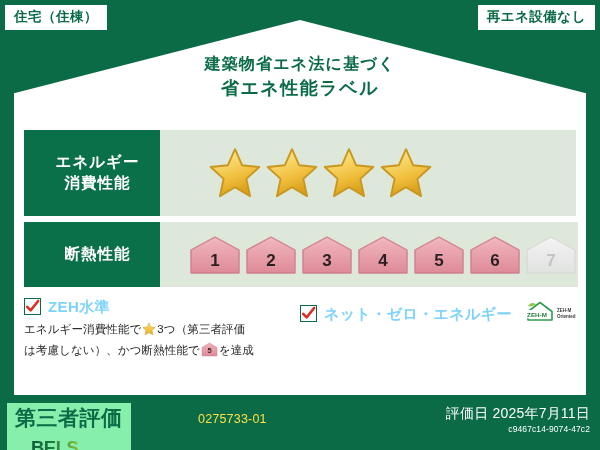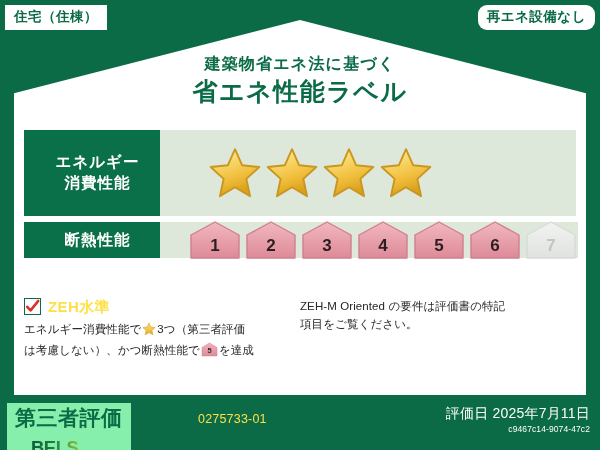--- a/index.html
+++ b/index.html
@@ -42,42 +42,42 @@
     color: #0a6b46;
     font-weight: bold;
     font-size: 13.5px;
     letter-spacing: .5px;
     padding: 5px 9px 6px 9px;
     line-height: 1;
     white-space: nowrap;
     z-index: 6;
   }
   .corner-tag.left  { left: 5px; }
-  .corner-tag.right { right: 5px; border-radius: 9px; }
+  .corner-tag.right { right: 5px; }
 
   
   .title-block {
     position: absolute;
     left: 0;
     top: 56px;
     width: 600px;
     text-align: center;
     z-index: 5;
   }
   .title-sub {
     color: #0a6b46;
     font-size: 16px;
     font-weight: bold;
     letter-spacing: 1.2px;
     line-height: 1;
     margin-bottom: 7px;
   }
   .title-main {
     color: #0a6b46;
-    font-size: 25px;
+    font-size: 18px;
     font-weight: bold;
     letter-spacing: 1.5px;
     line-height: 1;
   }
 
   
   .ratings {
     position: absolute;
     left: 24px;
     top: 130px;
@@ -108,21 +108,21 @@
   .rating-value {
     flex: 1;
     background: #dde8da;
     display: flex;
     align-items: center;
     box-sizing: border-box;
   }
   .row-energy .rating-label,
   .row-energy .rating-value { height: 86px; }
   .row-insul  .rating-label,
-  .row-insul  .rating-value { height: 36px; }
+  .row-insul  .rating-value { height: 65px; }
 
   .stars-wrap {
     display: flex;
     align-items: center;
     gap: 3px;
     padding-left: 48px;
   }
   .star-ico { display: block; }
 
   .houses-wrap {
@@ -157,21 +157,21 @@
     width: 15px;
     height: 15px;
     min-width: 15px;
     border: 1.4px solid #0a6b46;
     background: #ffffff;
     position: relative;
     display: block;
   }
   .check-box svg { position: absolute; left: -1px; top: -2px; }
   .feature-title {
-    color: #fde047;
+    color: #7dd3fc;
     font-weight: bold;
     font-size: 15px;
     letter-spacing: .4px;
     line-height: 1;
     white-space: nowrap;
   }
   .zehm-logo { margin-left: 2px; display: block; }
   .feature-desc {
     color: #262626;
     font-size: 11.5px;
@@ -430,23 +430,41 @@
               </linearGradient>
             </defs>
             <path d="M2 11 L17 2 L32 11 L32 28 L2 28 Z" fill="url(#hgInline)" stroke="#cf8090" stroke-width="1"></path>
             <text x="17" y="22" text-anchor="middle" font-family="Liberation Sans, sans-serif" font-size="15" font-weight="bold" fill="#3a2b2e">5</text>
           </svg>
         </span><span>を達成</span>
       </div>
     </div>
 
     <div class="feature-col">
-      <div class="feature-desc">
-        <span>ZEH-M Oriented の要件は評価書の特記</span><br>
-        <span>項目をご覧ください。</span>
+      <div class="feature-head">
+        <span class="check-box">
+          <svg width="17" height="19" viewBox="0 0 17 19">
+            <path d="M3.2 9.8 L6.6 13.4 L14.2 4.0" fill="none" stroke="#d93025" stroke-width="2.6" stroke-linecap="round" stroke-linejoin="round"></path>
+          </svg>
+        </span>
+        <span class="feature-title">ネット・ゼロ・エネルギー</span>
+        <span class="zehm-logo">
+          <svg width="62" height="26" viewBox="0 0 124 52">
+
+            <path d="M14 27 L38 9 L62 27 L62 44 L14 44 Z" fill="none" stroke="#2f9e52" stroke-width="3.2" stroke-linejoin="round"></path>
+
+            <path d="M30 13 C24 8, 17 10, 14 17 C20 16, 26 16, 30 13 Z" fill="#8fc93f"></path>
+
+            <rect x="8" y="24" width="48" height="17" rx="8.5" fill="#ffffff"></rect>
+            <text x="32" y="37" text-anchor="middle" font-family="Liberation Sans, sans-serif" font-size="12.5" font-weight="bold" fill="#1f7a3e">ZEH-M</text>
+
+            <text x="72" y="28" font-family="Liberation Sans, sans-serif" font-size="9" font-weight="bold" fill="#3a3a3a">ZEH-M</text>
+            <text x="72" y="40" font-family="Liberation Sans, sans-serif" font-size="9" font-weight="bold" fill="#3a3a3a">Oriented</text>
+          </svg>
+        </span>
       </div>
     </div>
   </div>
 
   <div class="footer">
     <div class="bels-plate">
       <span class="bels-ja">第三者評価</span>
       <span class="bels-mark">
         <svg width="78" height="24" viewBox="0 0 156 48">
           <defs>

